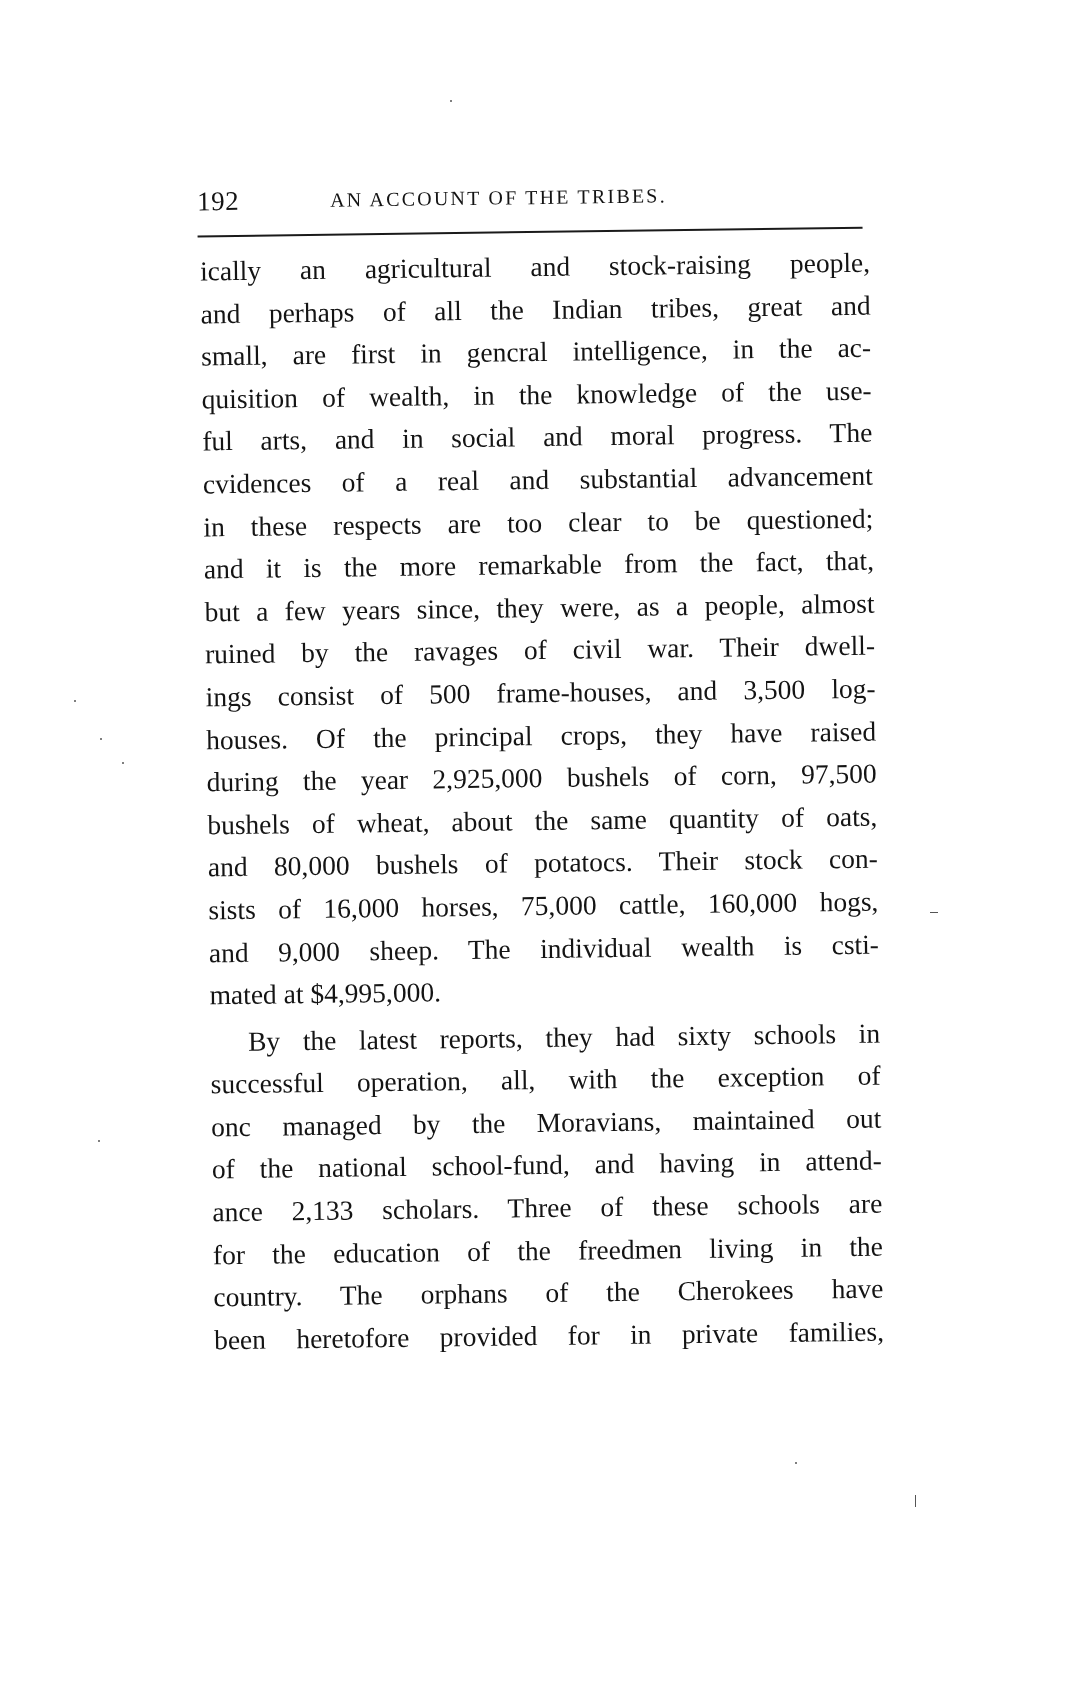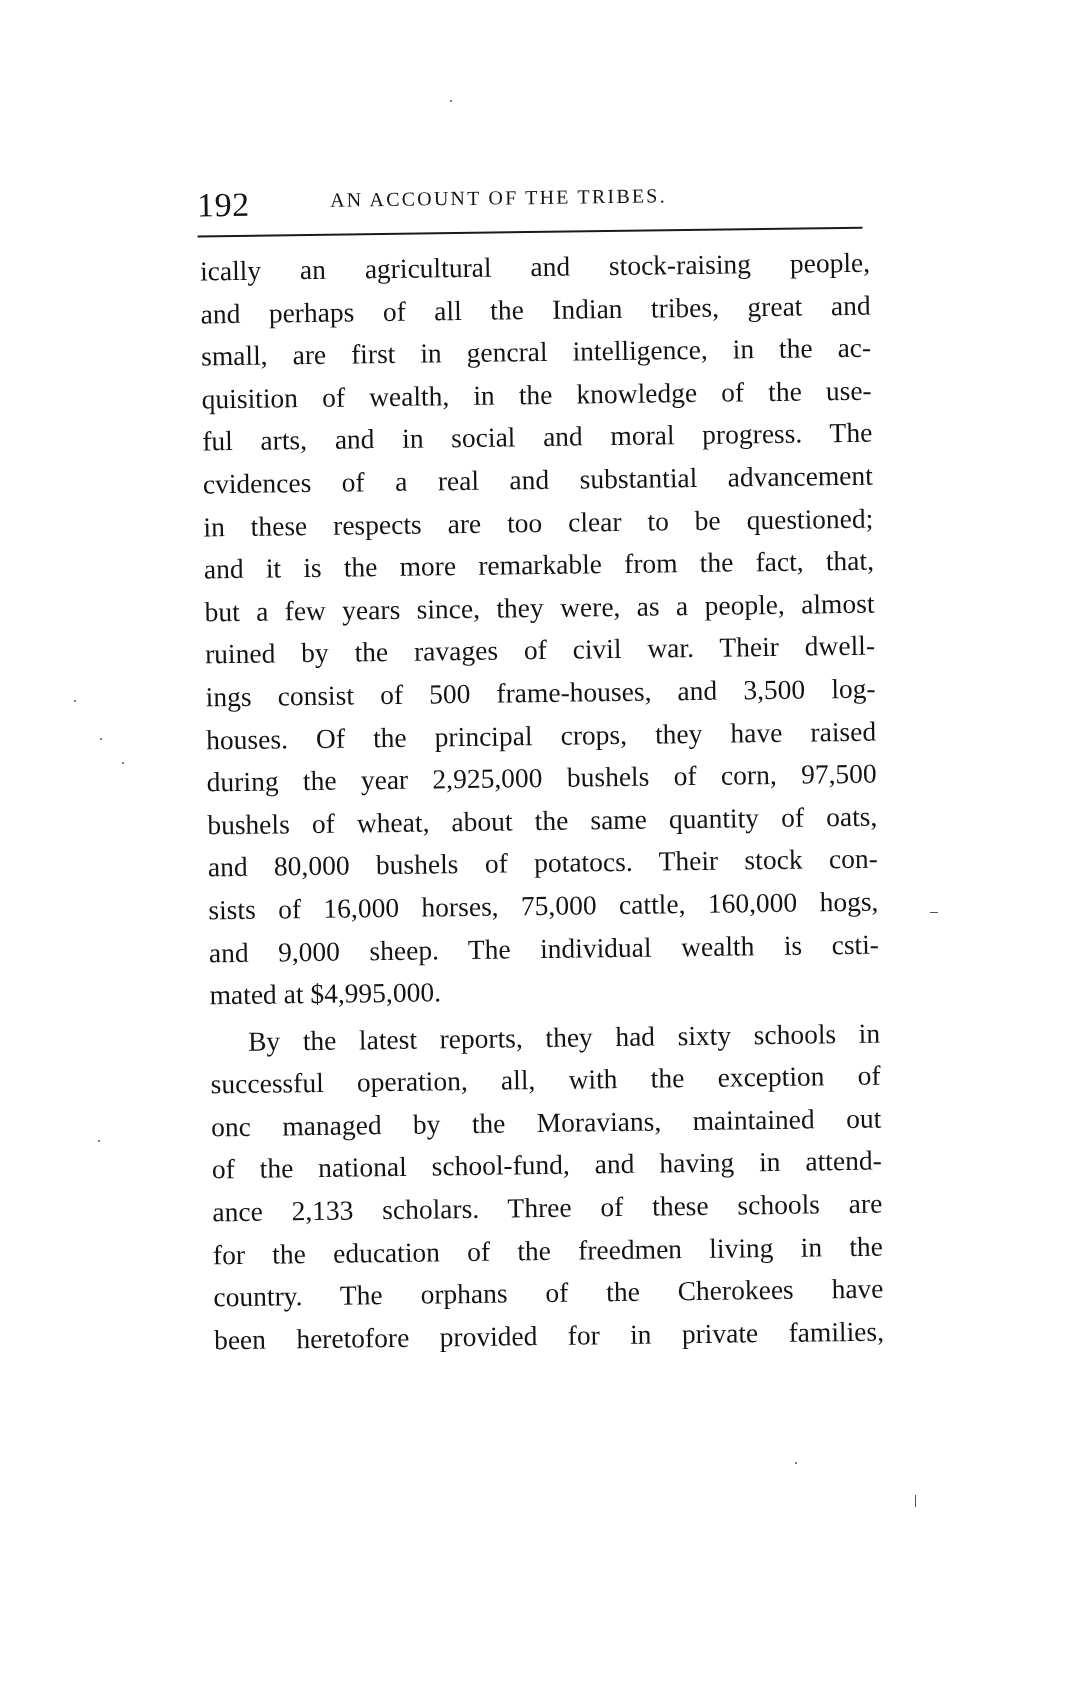--- a/index.html
+++ b/index.html
@@ -35,21 +35,21 @@
       position: absolute;
       top: 182px;
       left: 205px;
       width: 680px;
       height: 40px;
     }
     .page-number {
       position: absolute;
       left: 0;
       top: 0;
-      font-size: 34px;
+      font-size: 27px;
       letter-spacing: 0.5px;
     }
     .running-head {
       position: absolute;
       left: 133px;
       top: 4px;
       font-size: 20px;
       letter-spacing: 2.2px;
       text-transform: uppercase;
     }

